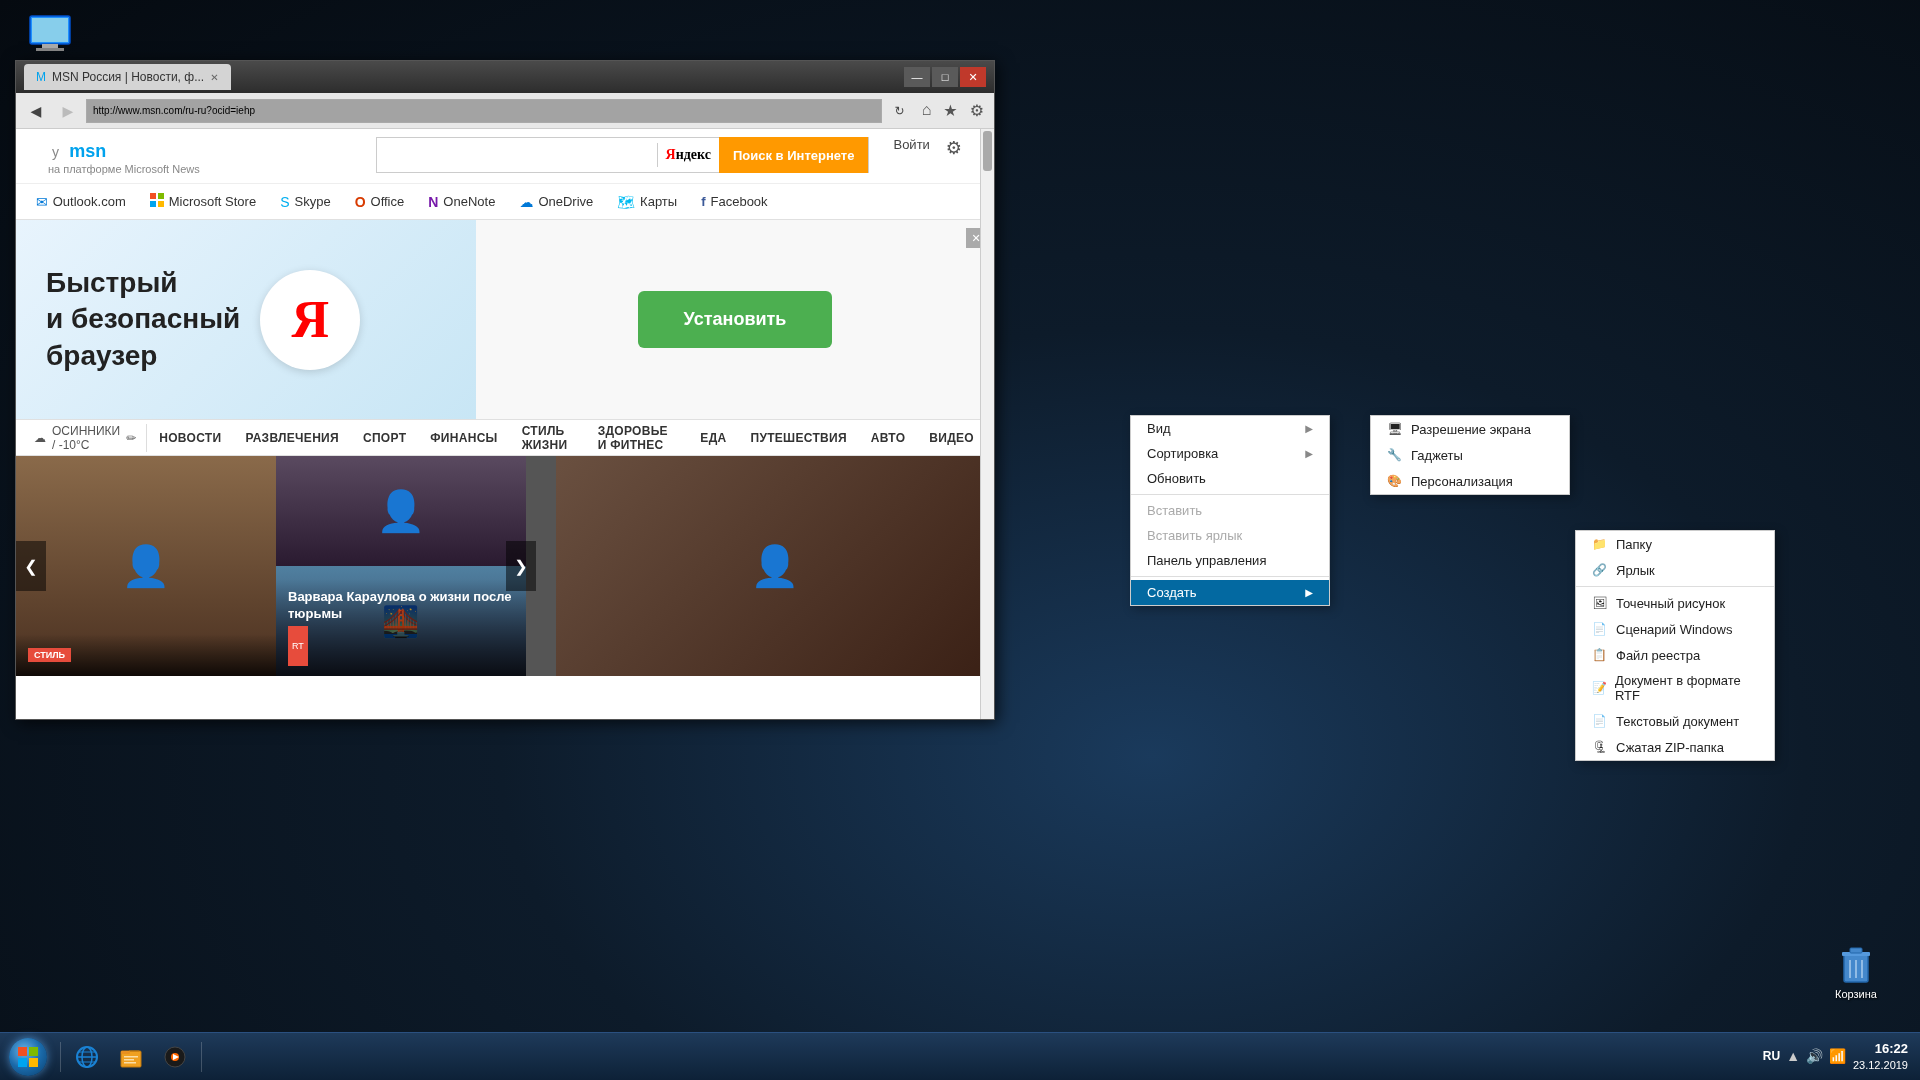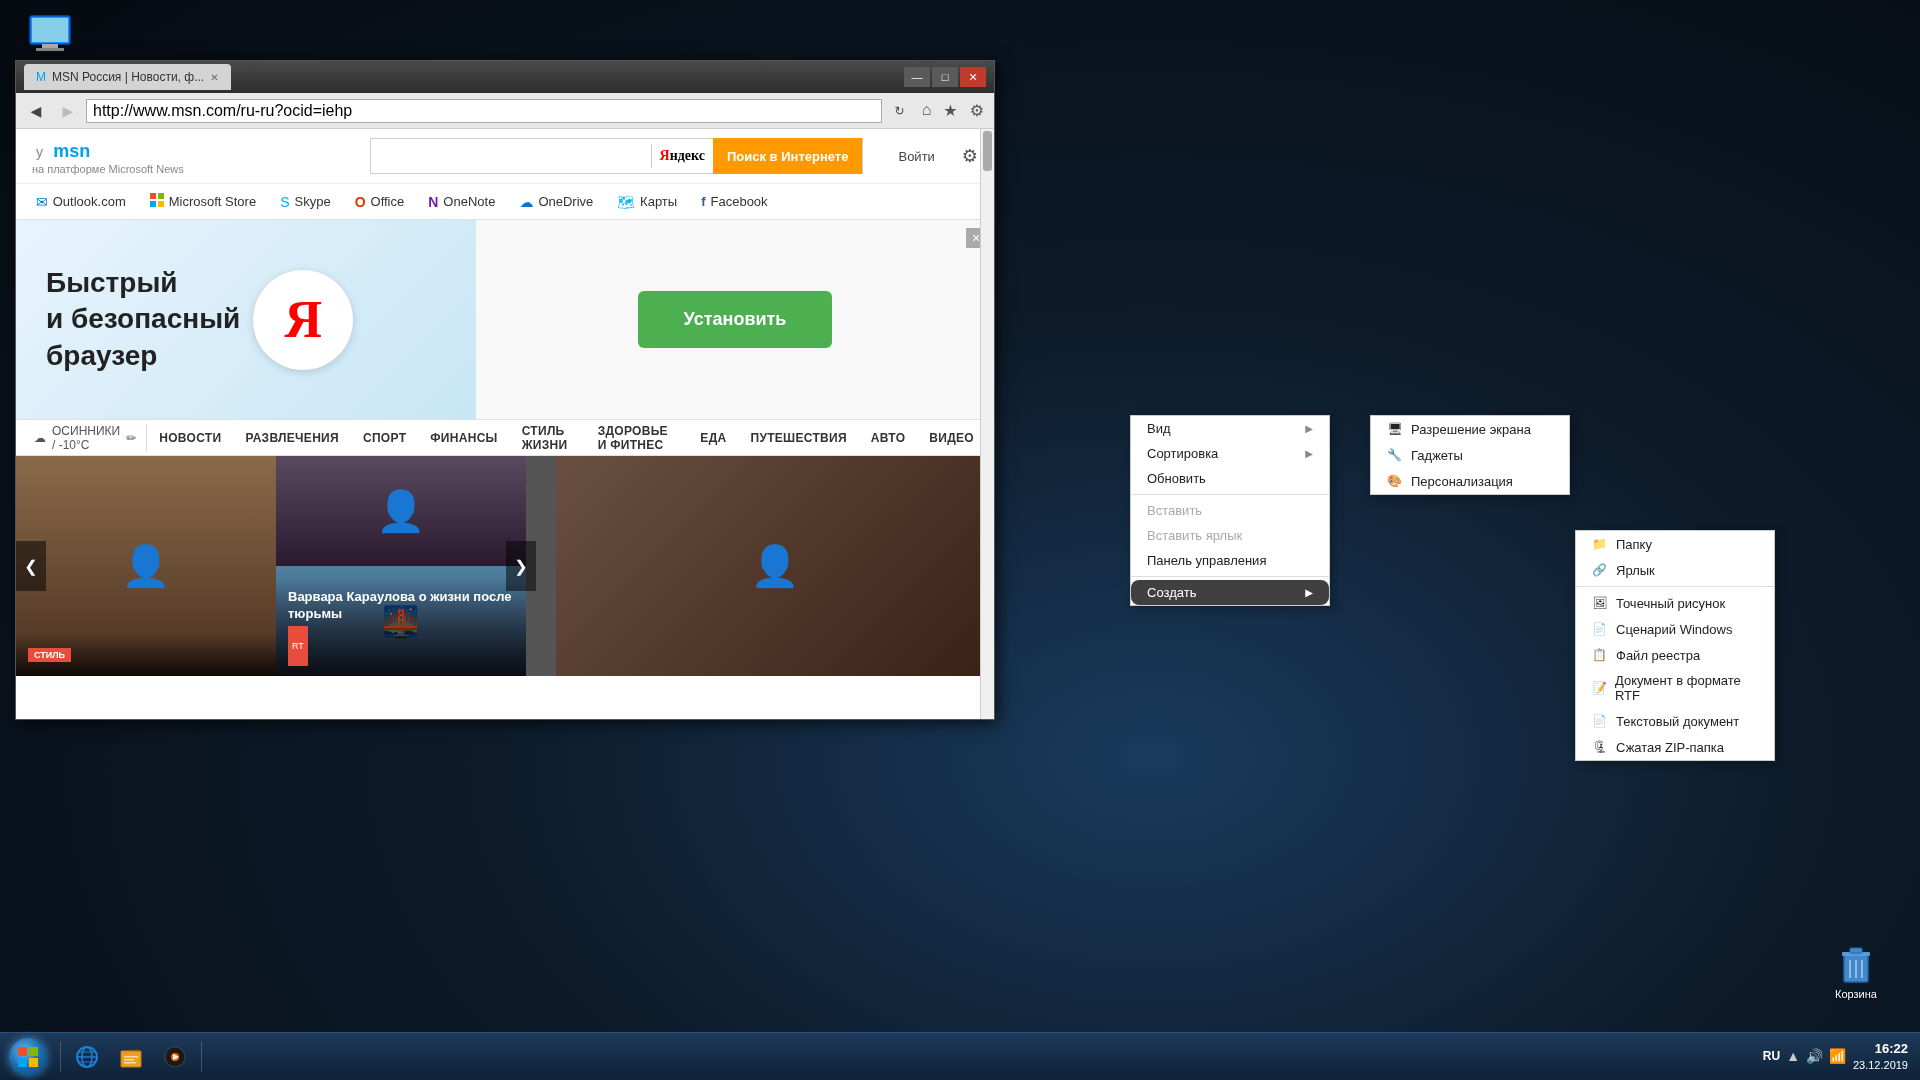--- a/index.html
+++ b/index.html
@@ -138,22 +138,22 @@
       font-size: 14px;
       color: #444;
       border-radius: 3px;
     }
     .nav-btn.disabled { color: #bbb; }
     .address-bar {
       flex: 1;
       height: 24px;
       border: 1px solid #aaa;
       padding: 0 6px;
-      font-size: 16px;
-      background: #ffffff;
+      font-size: 10px;
+      background: #a3a3a3;
     }
     .nav-bar-icons {
       display: flex;
       gap: 4px;
     }
     .nav-bar-icons span {
       font-size: 16px;
       cursor: pointer;
       color: #555;
       padding: 2px 4px;
@@ -163,24 +163,24 @@
     .browser-content {
       flex: 1;
       background: white;
       overflow: hidden;
       position: relative;
     }
 
     
     .msn-header {
       background: white;
-      padding: 8px 16px;
-      display: flex;
-      align-items: center;
-      gap: 19px;
+      padding: 8px 32px;
+      display: flex;
+      align-items: flex-start;
+      gap: 8px;
       border-bottom: 1px solid #eee;
     }
     .msn-logo {
       font-size: 22px;
       font-weight: bold;
       color: #00a2ed;
     }
     .msn-logo span { font-size: 13px; color: #888; margin-left: 4px; }
     .msn-platform-text {
       font-size: 11px;
@@ -267,21 +267,21 @@
       position: relative;
       height: 200px;
       border-bottom: 1px solid #e0e0e0;
     }
     .ad-left {
       width: 460px;
       background: linear-gradient(135deg, #e8f4fd 0%, #c8e6f5 100%);
       padding: 24px 30px;
       display: flex;
       align-items: center;
-      gap: 13px;
+      gap: 20px;
     }
     .ad-left-text {
       font-size: 28px;
       font-weight: bold;
       color: #222;
       line-height: 1.3;
     }
     .yandex-circle {
       width: 100px;
       height: 100px;
@@ -857,21 +857,21 @@
     <div class="menu-item disabled">
       <span>Вставить</span>
     </div>
     <div class="menu-item disabled">
       <span>Вставить ярлык</span>
     </div>
     <div class="menu-item">
       <span>Панель управления</span>
     </div>
     <div class="menu-separator"></div>
-    <div class="menu-item" style="background:#404040; color:white;border-radius:8px;">
+    <div class="menu-item" style="background:#0369a1; color:white;">
       <span>Создать</span>
       <span class="menu-arrow" style="color:white;">▶</span>
     </div>
   </div>
 
   <div class="context-menu-create">
     <div class="menu-item">
       <div class="menu-item-with-icon">
         <span class="menu-item-icon">📁</span>
         <span>Папку</span>

